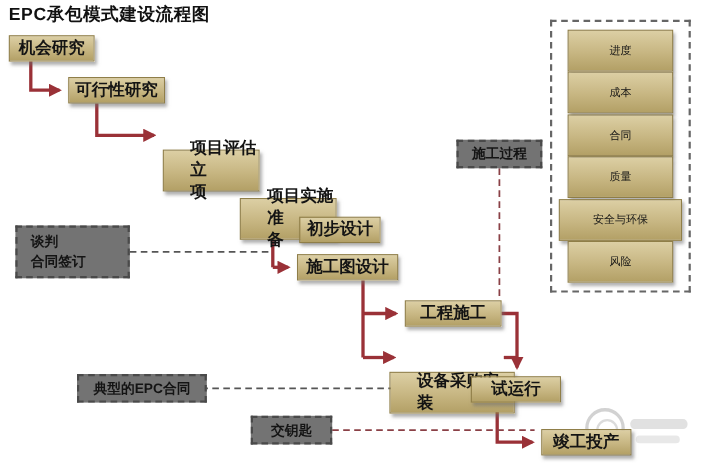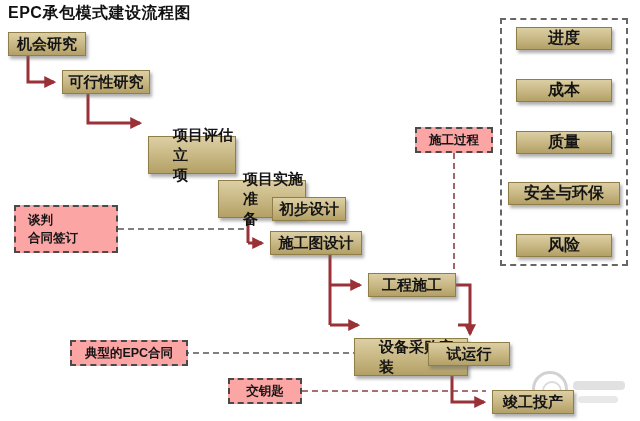--- a/index.html
+++ b/index.html
@@ -14,38 +14,38 @@
     border:1px solid #8F7E48;
     box-shadow:2px 3px 3px rgba(110,110,110,.55);
     color:#141414;font-size:15px;font-weight:bold;
     text-align:center;white-space:pre-line;line-height:1.35;
     box-sizing:border-box;
   }
   .node.tl{justify-content:flex-start;text-align:left;padding-left:24px;margin-top:32px;}
   .dashed-box{
     position:absolute;z-index:2;
     display:flex;align-items:center;justify-content:center;
-    background:#fca5a5;border:2px dashed #4a4a4a;
+    background:#737373;border:2px dashed #4a4a4a;
     color:#141414;font-size:12.5px;font-weight:bold;
     text-align:left;white-space:pre-line;line-height:1.45;
     box-sizing:border-box;
   }
   #control-panel{
     position:absolute;left:500px;top:18px;width:128px;height:248px;z-index:2;
     border:2px dashed #666;box-sizing:border-box;
     display:flex;flex-direction:column;align-items:center;justify-content:space-between;
     padding:7px 0;
   }
   .panel-box{
-    width:96px;height:23px;position:relative;
+    width:96px;height:38px;position:relative;
     display:flex;align-items:center;justify-content:center;
     background:linear-gradient(180deg,#DCCFA4 0%,#C7B682 55%,#B3A066 100%);
     border:1px solid #8F7E48;
     box-shadow:2px 3px 3px rgba(110,110,110,.55);
-    color:#141414;font-size:16px;font-weight:bold;
+    color:#141414;font-size:10px;font-weight:normal;
     box-sizing:border-box;
   }
   .panel-box.wide{width:112px;}
   .wm-circle{
     position:absolute;left:532px;top:371px;width:36px;height:36px;z-index:1;
     border:3px solid rgba(165,165,165,.5);border-radius:50%;
     box-sizing:border-box;
   }
   .wm-circle::after{
     content:"";position:absolute;left:7px;top:7px;width:16px;height:16px;
@@ -120,18 +120,19 @@
 
   <div class="dashed-box" style="left:14px;top:205px;width:104px;height:48px;justify-content:flex-start;padding-left:12px">谈判
 合同签订</div>
   <div class="dashed-box" style="left:415px;top:127px;width:78px;height:26px;justify-content:center;text-align:center">施工过程</div>
   <div class="dashed-box" style="left:70px;top:340px;width:118px;height:26px;justify-content:center;">典型的EPC合同</div>
   <div class="dashed-box" style="left:228px;top:378px;width:74px;height:26px;justify-content:center;text-align:center">交钥匙</div>
 
   <div id="control-panel">
     <div class="panel-box">进度</div>
     <div class="panel-box">成本</div>
+    <div class="panel-box">合同</div>
     <div class="panel-box">质量</div>
     <div class="panel-box wide">安全与环保</div>
     <div class="panel-box">风险</div>
   </div>
 
 </div>
 
 </body></html>

